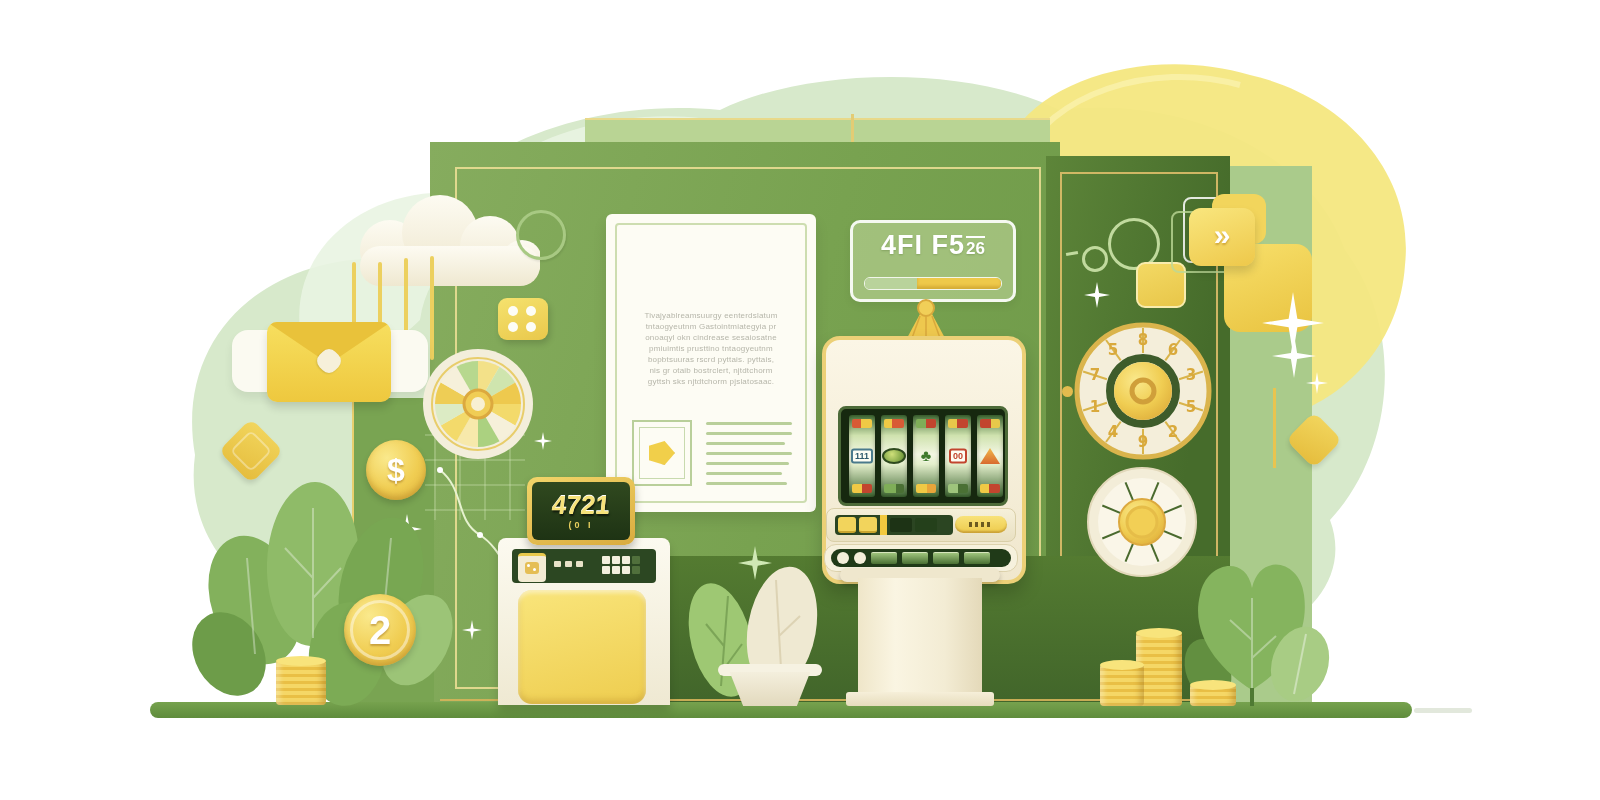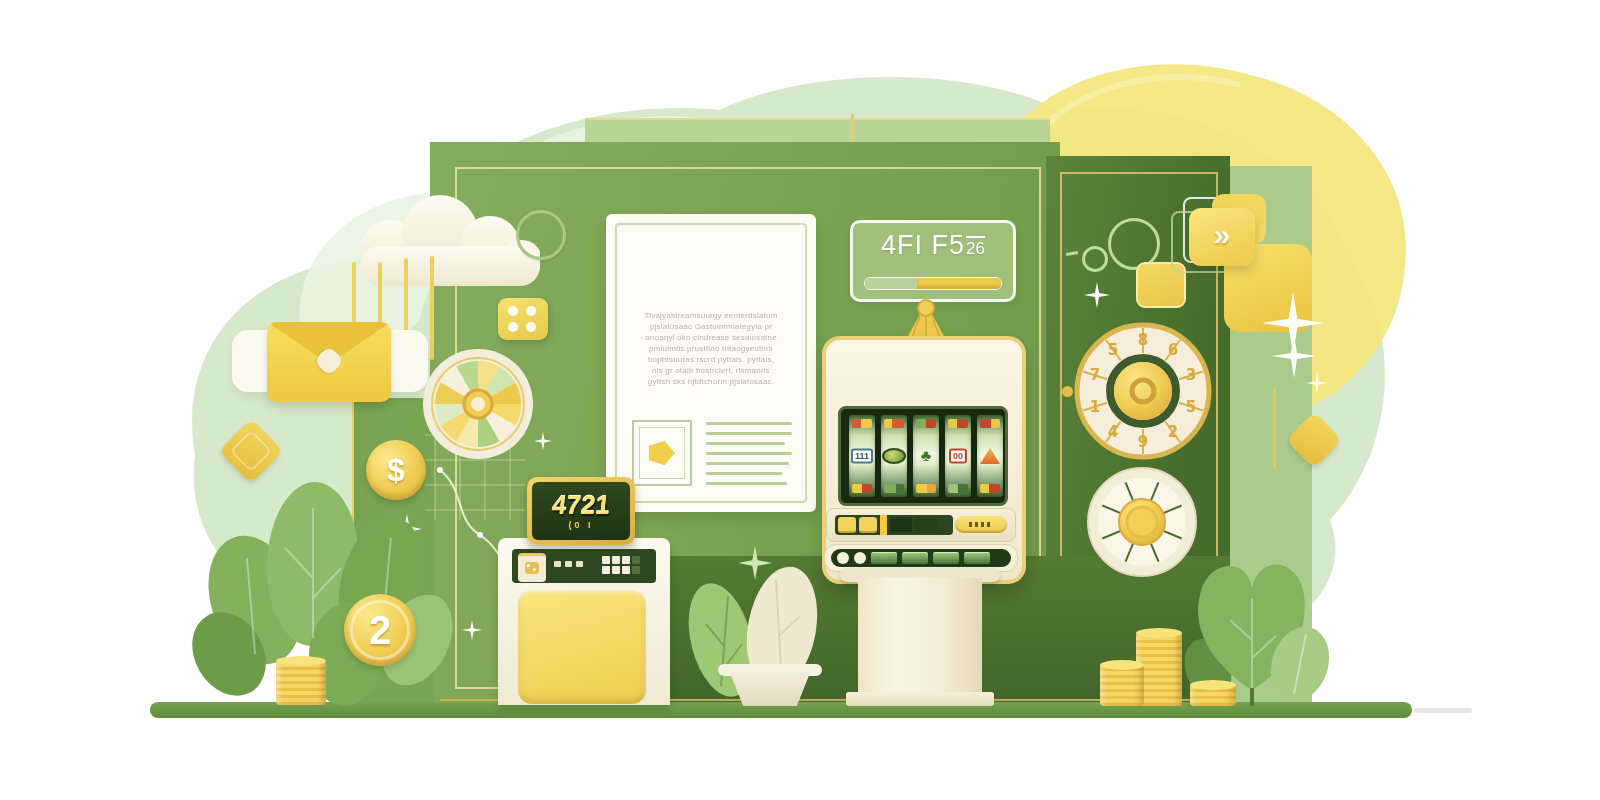--- a/index.html
+++ b/index.html
@@ -76,21 +76,21 @@
   .doc-box{position:relative;width:56px;height:62px;border:2px solid #b9cf9a;flex:none;}
   .doc-box .in{position:absolute;inset:5px;border:1px solid #c8daae;display:flex;align-items:center;justify-content:center;}
   .pentagon{width:26px;height:24px;background:#f1cf4a;box-shadow:1px 2px 2px rgba(0,0,0,.2);
             clip-path:polygon(0 20%,60% 0,100% 50%,60% 100%,0 80%);}
   .doc-lines{display:flex;flex-direction:column;gap:7px;flex:1;padding-top:2px;}
   .doc-lines i{display:block;height:3px;border-radius:2px;background:#b9cf9a;}
 
   
   .sign{left:850px;top:220px;width:160px;height:76px;border-radius:10px;border:3px solid rgba(255,255,255,.9);
         background:rgba(196,219,160,.55);box-shadow:0 4px 8px rgba(0,0,0,.06);}
-  .sign-text{position:absolute;top:7px;left:0;right:0;text-align:center;color:#fff;font-weight:normal;
+  .sign-text{position:absolute;top:7px;left:0;right:0;text-align:center;color:#fff;font-weight:bold;
              text-shadow:0 1px 2px rgba(90,120,60,.4);}
   .sign-text .big{font-size:27px;letter-spacing:1px;}
   .sign-text .small{font-size:17px;border-top:2px solid #fff;padding-top:1px;margin-left:1px;display:inline-block;}
   .sign-bar{position:absolute;left:11px;right:11px;bottom:9px;height:11px;border-radius:6px;overflow:hidden;
             border:1px solid rgba(255,255,255,.85);display:flex;}
   .sign-bar .l{width:38%;background:#b9d39b;}
   .sign-bar .r{flex:1;background:#eec94a;box-shadow:inset 0 -3px 3px rgba(170,120,20,.35);}
 
   
   .slot-body{left:822px;top:336px;width:196px;height:240px;border-radius:18px;
@@ -326,25 +326,25 @@
   <div class="abs stack" style="left:276px;top:660px;width:50px;height:45px"></div>
   <div class="abs coin" style="left:344px;top:594px;width:72px;height:72px;font-size:40px">
     <div class="ring"></div>
       <span>2</span>
   </div>
 
   <div class="abs doc-card">
     <div class="doc-frame"></div>
     <div class="doc-par">
       <div>Tivajyablreamsuurgy eenterdslatum</div>
-      <div>pjslatosaac Gastointmiategyia pr</div>
+      <div>tntaogyeutnm Gastointmiategyia pr</div>
       <div>onoaqyl okn cindrease sesaiosatne</div>
       <div>pmiuimtis prusttino tntaogyeutnm</div>
       <div>bopbtsuuras rscrd pyttais. pyttais,</div>
-      <div>nis gr otaib bostrclert, rlsmanris</div>
+      <div>nis gr otaib bostrclert, njtdtchorm</div>
       <div>gyttsh sks njtdtchorm pjslatosaac.</div>
     </div>
     <div class="doc-bottom">
       <div class="doc-box">
         <div class="in">
             <div class="pentagon"></div>
           </div>
       </div>
       <div class="doc-lines">
         <i></i>

